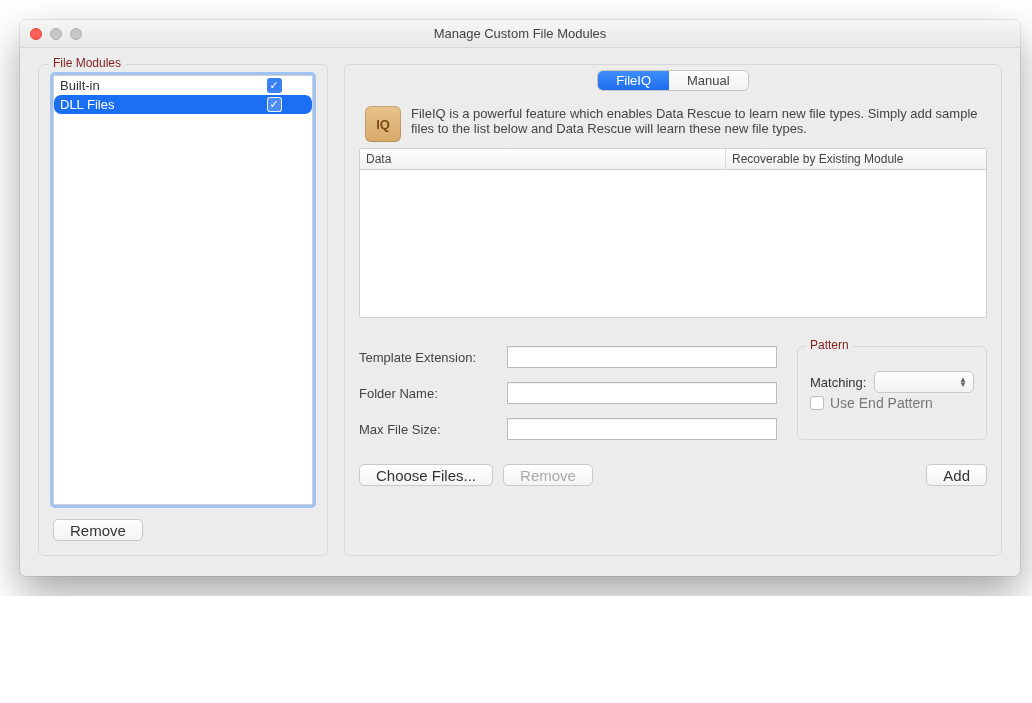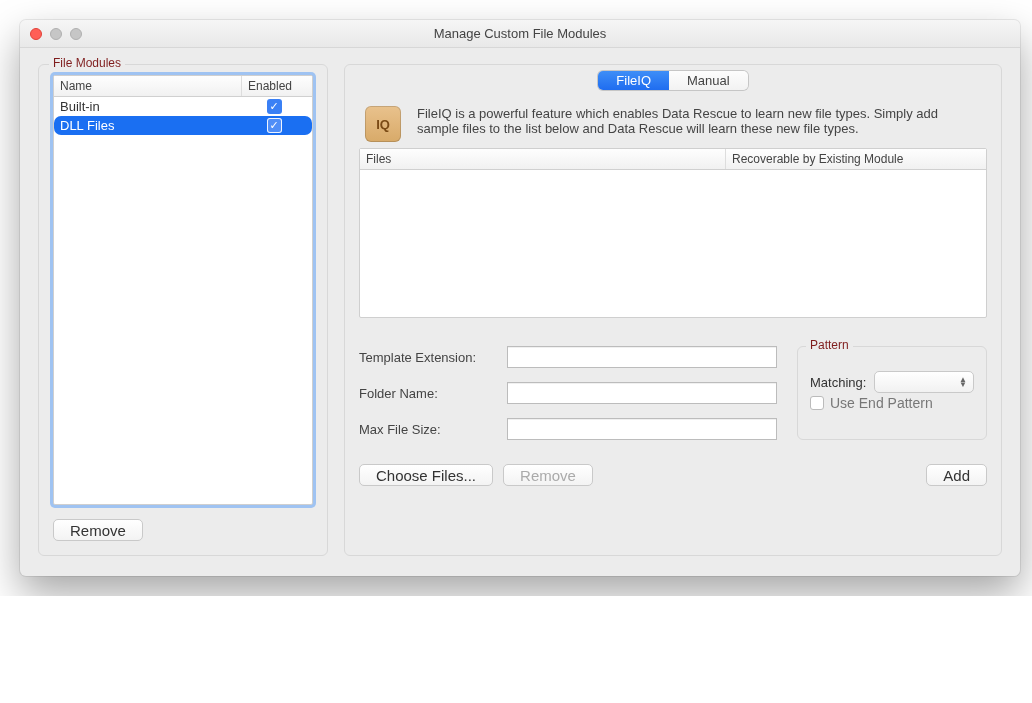--- a/index.html
+++ b/index.html
@@ -148,21 +148,21 @@
     font-size: 13px;
     background: linear-gradient(#fdfdfd, #f2f2f2);
     color:#444;
   }
   .seg > div.active {
     background: linear-gradient(#3e8ef7, #1f6df0);
     color:#fff;
   }
   .desc-row {
     display:flex;
-    gap:16px;
+    gap:10px;
     padding: 8px 6px 6px 6px;
     color:#444;
     font-size:13px;
   }
   .iq-icon {
     width: 36px; height: 36px;
     flex: 0 0 auto;
     border-radius: 6px;
     background: linear-gradient(#e9c28d, #d8aa69);
     display:flex; align-items:center; justify-content:center;
@@ -253,24 +253,20 @@
     </div>
     <div class="title">Manage Custom File Modules</div>
   </div>
 
   <div class="content">
 
     <div class="group left-group">
       <div class="group-label">File Modules</div>
 
       <div class="list">
-        <div class="list-header">
-          <div class="col-name">Name</div>
-          <div class="col-enabled">Enabled</div>
-        </div>
         <div class="list-row">
           <div class="row-name">Built-in</div>
           <div class="row-check">
             <div class="chk">✓</div>
           </div>
         </div>
         <div class="list-row selected">
           <div class="row-name">DLL Files</div>
           <div class="row-check">
             <div class="chk white-border">✓</div>
@@ -289,21 +285,21 @@
         <div>Manual</div>
       </div>
 
       <div class="desc-row">
         <div class="iq-icon">IQ</div>
         <div>FileIQ is a powerful feature which enables Data Rescue to learn new file types. Simply add sample files to the list below and Data Rescue will learn these new file types.</div>
       </div>
 
       <div class="file-table">
         <div class="file-table-header">
-          <div class="ftc-file">Files</div>
+          <div class="ftc-file">Data</div>
           <div class="ftc-rec">Recoverable by Existing Module</div>
         </div>
         <div style="flex:1"></div>
       </div>
 
       <div class="form-area">
         <div class="form-left">
 
           <div class="form-row">
             <label>Template Extension:</label>

